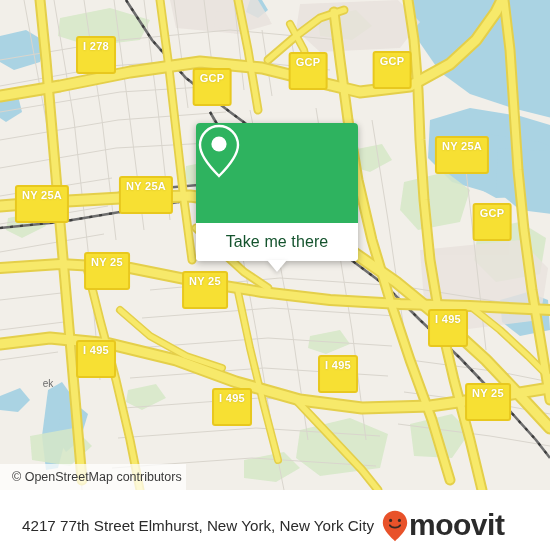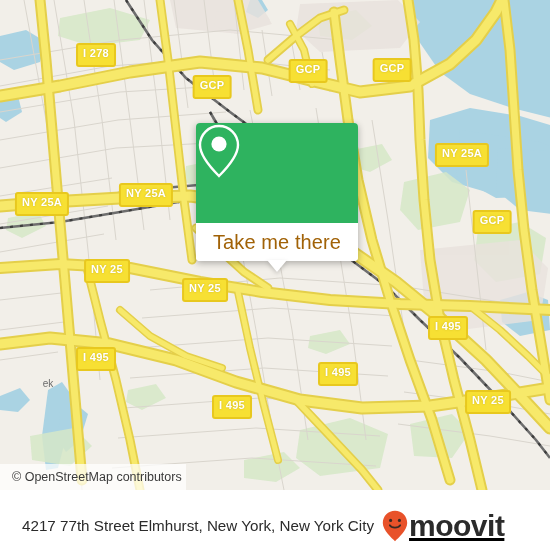--- a/index.html
+++ b/index.html
@@ -28,21 +28,21 @@
   
   .shield {
     position: absolute;
     background: #f7e033;
     border: 2px solid #e8c81e;
     border-radius: 3px;
     color: #ffffff;
     font-weight: bold;
     font-size: 11px;
     line-height: 13px;
-    padding: 2px 5px 5px 5px;
+    padding: 2px 5px 19px 5px;
     letter-spacing: 0.3px;
     white-space: nowrap;
     text-shadow: 0 0 2px rgba(120,100,0,0.35);
     transform: translate(-50%, -50%);
     font-family: "Liberation Sans", sans-serif;
   }
   .placelabel {
     position: absolute;
     color: #6b6b6b;
     font-size: 10px;
@@ -86,22 +86,22 @@
     position: relative;
     height: 38px;
     background: #ffffff;
     border-radius: 0 0 4px 4px;
     display: flex;
     align-items: center;
     justify-content: center;
     cursor: pointer;
   }
   #popup-cta {
-    color: #a16207;
-    font-size: 20px;
+    color: #14532d;
+    font-size: 16px;
     letter-spacing: 0.1px;
   }
   #popup-tail {
     position: absolute;
     left: 50%;
     bottom: -11px;
     margin-left: -10px;
     width: 0; height: 0;
     border-left: 10px solid transparent;
     border-right: 10px solid transparent;
@@ -121,23 +121,21 @@
   }
   #footer-address {
     color: #2b2b2b;
     font-size: 15.2px;
     white-space: nowrap;
     flex: 0 0 auto;
   }
   #brand {
     margin-left: 8px;
     display: flex;
-    align-items: center;
     flex: 0 0 auto;
-    text-decoration: underline;
   }
   #brand-wordmark {
     color: #2b2b2b;
     font-size: 30px;
     font-weight: bold;
     letter-spacing: -0.5px;
     line-height: 30px;
     margin-left: 1px;
   }
 </style>

